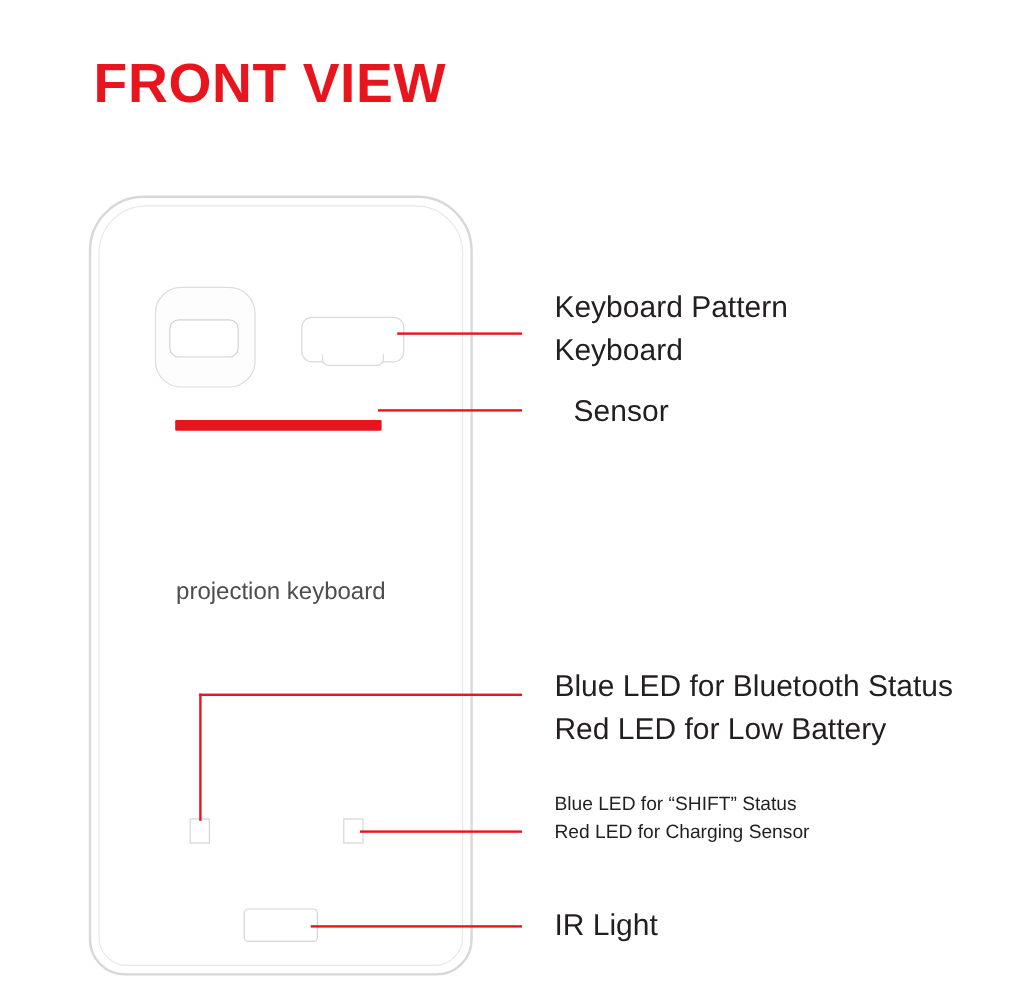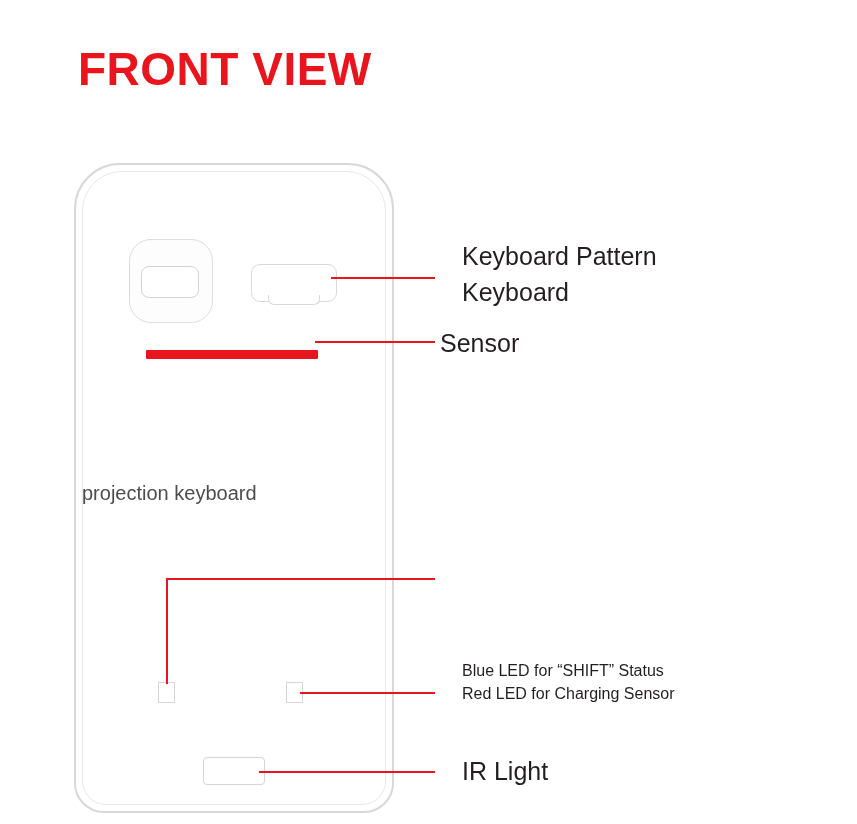--- a/index.html
+++ b/index.html
@@ -129,20 +129,21 @@
     text-align: center;
     font-size: 26px;
     color: #4d4d4d;
     letter-spacing: 1.5px;
   }
   .device-label-sub {
     position: absolute;
     left: 82px;
     top: 482px;
     width: 304px;
+    text-align: center;
     font-size: 20px;
     color: #4d4d4d;
   }
 
   
   .led {
     position: absolute;
     width: 17px;
     height: 21px;
     border: 1.5px solid #d4d5d7;
@@ -191,21 +192,21 @@
     font-size: 25px;
     color: #231f20;
     line-height: 1.42;
     white-space: nowrap;
     margin-left: 16px;
   }
   .callout.small {
     font-size: 16px;
   }
   .c-proj   { left: 446px; top: 239px; }
-  .c-sensor { left: 424px; top: 326px; text-align: center; }
+  .c-sensor { left: 462px; top: 326px; text-align: center; }
   .c-bt     { left: 446px; top: 555px; }
   .c-shift  { left: 446px; top: 660px; }
   .c-ir     { left: 446px; top: 754px; }
   .indent { display: block; padding-left: 38px; }
   .line2 { display: block; }
 </style>
 </head>
 <body>
 
 <div id="stage">
@@ -239,20 +240,24 @@
 
   <div class="callout c-proj">
     <span class="line2">Keyboard Pattern</span>
     <span class="line2">Keyboard</span>
   </div>
 
   <div class="callout c-sensor">
     <span class="line2">Sensor</span>
   </div>
 
+  <div class="callout c-bt">
+    <span class="line2">Blue LED for Bluetooth Status</span>
+    <span class="line2">Red LED for Low Battery</span>
+  </div>
 
   <div class="callout c-shift small">
     <span class="line2">Blue LED for “SHIFT” Status</span>
     <span class="line2">Red LED for Charging Sensor</span>
   </div>
 
   <div class="callout c-ir">
     <span class="line2">IR Light</span>
   </div>
 

